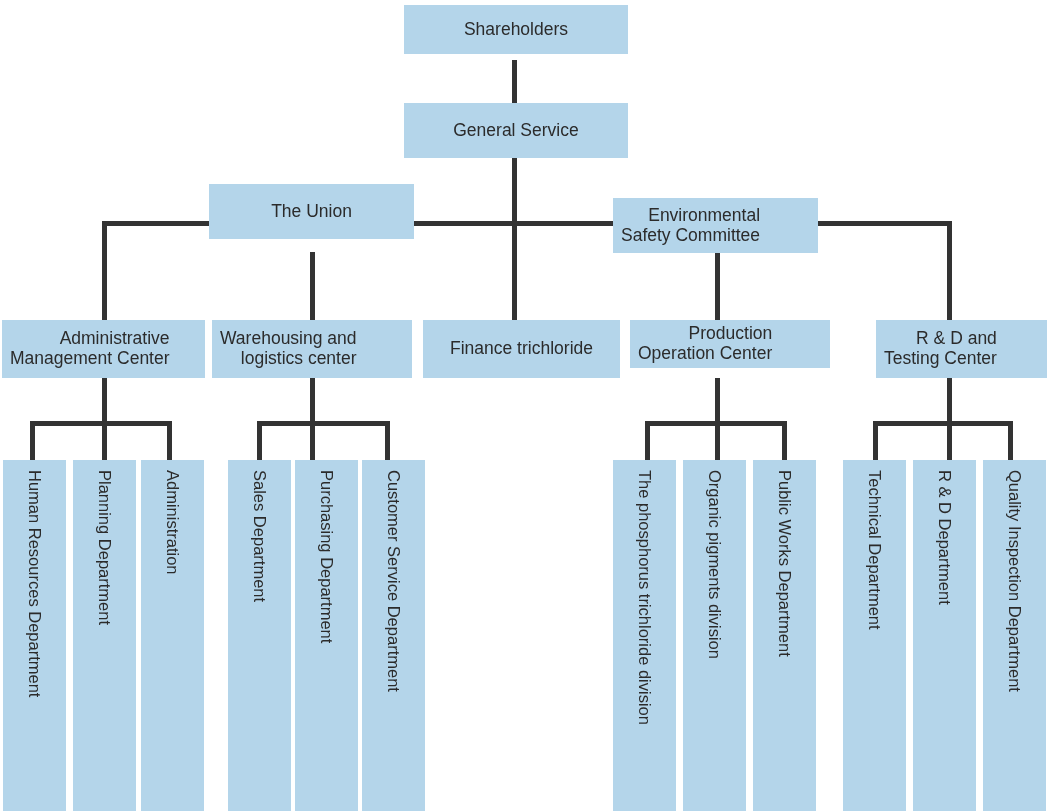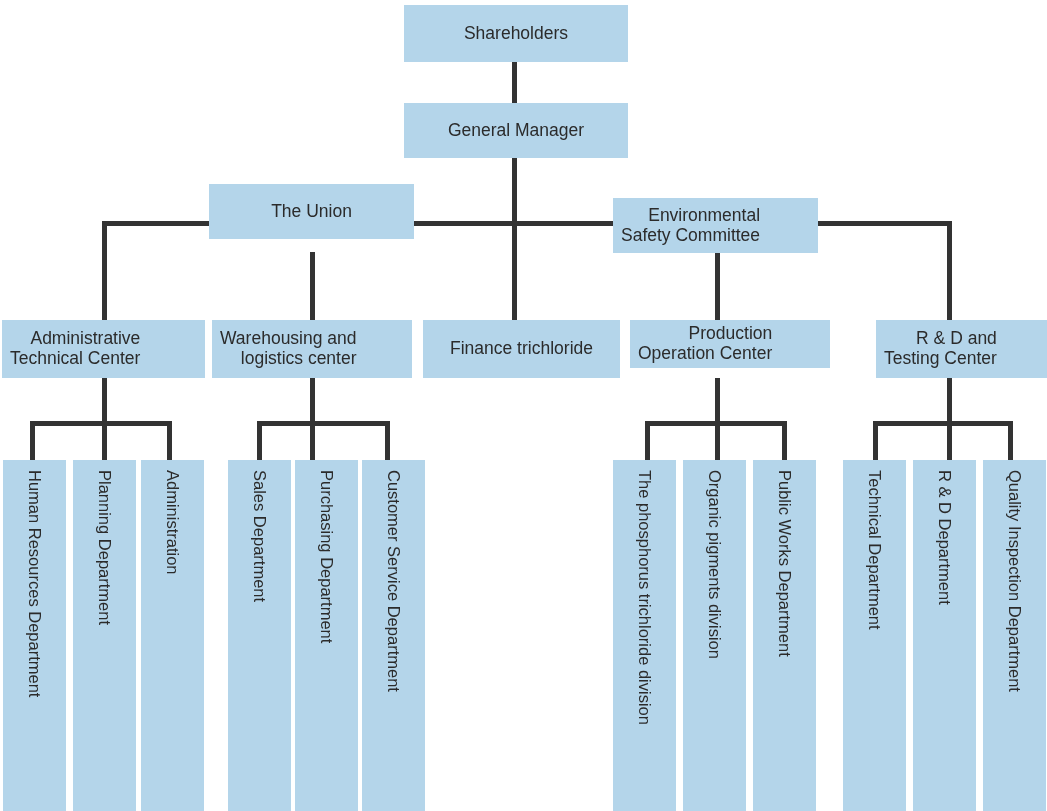--- a/index.html
+++ b/index.html
@@ -103,40 +103,40 @@
   <div class="connector" style="left:645px; top:421px; width:5px; height:39px;"></div>
   <div class="connector" style="left:715px; top:421px; width:5px; height:39px;"></div>
   <div class="connector" style="left:782px; top:421px; width:5px; height:39px;"></div>
 
   <div class="connector" style="left:947px; top:378px; width:5px; height:45px;"></div>
   <div class="connector" style="left:873px; top:421px; width:140px; height:5px;"></div>
   <div class="connector" style="left:873px; top:421px; width:5px; height:39px;"></div>
   <div class="connector" style="left:947px; top:421px; width:5px; height:39px;"></div>
   <div class="connector" style="left:1008px; top:421px; width:5px; height:39px;"></div>
 
-  <div class="node h center-text" style="left:404px; top:5px; width:224px; height:57px;">
+  <div class="node h center-text" style="left:404px; top:5px; width:224px; height:49px;">
     <span class="label">Shareholders</span>
   </div>
 
   <div class="node h center-text" style="left:404px; top:103px; width:224px; height:55px;">
-    <span class="label">General Manager</span>
+    <span class="label">General Service</span>
   </div>
 
   <div class="node h center-text" style="left:209px; top:184px; width:205px; height:55px;">
     <span class="label">The Union</span>
   </div>
 
   <div class="node h left-align" style="left:613px; top:198px; width:205px; height:55px;">
     <span class="label">Environmental
 Safety Committee</span>
   </div>
 
   <div class="node h left-align" style="left:2px; top:320px; width:203px; height:58px;">
     <span class="label">Administrative
-Technical Center</span>
+Management Center</span>
   </div>
 
   <div class="node h left-align" style="left:212px; top:320px; width:200px; height:58px;">
     <span class="label">Warehousing and
 logistics center</span>
   </div>
 
   <div class="node h center-text" style="left:423px; top:320px; width:197px; height:58px;">
     <span class="label">Finance trichloride</span>
   </div>

